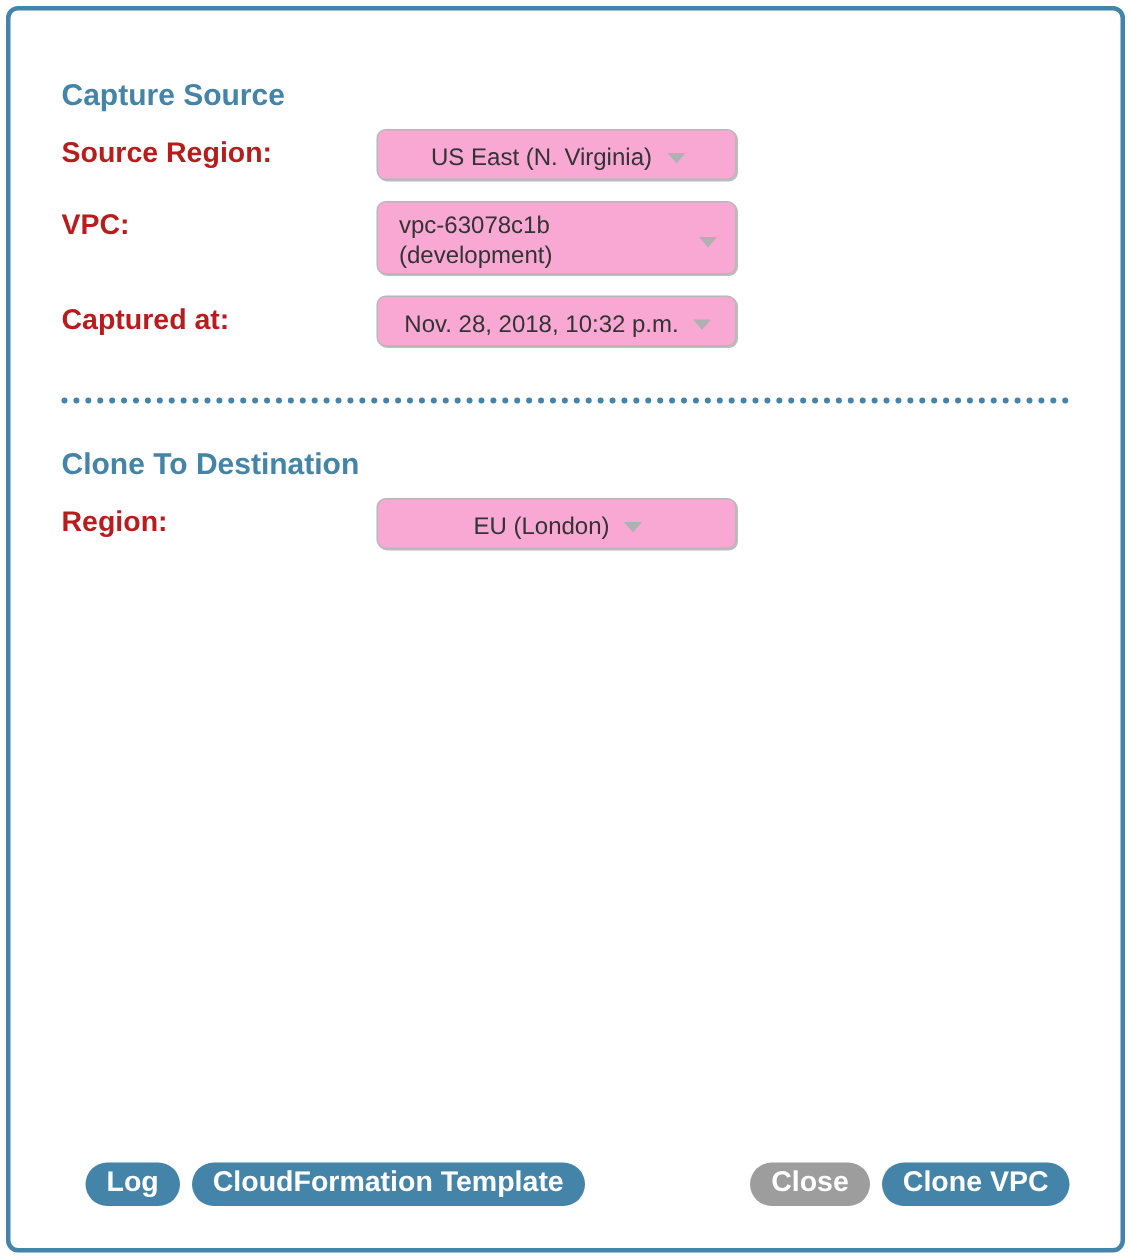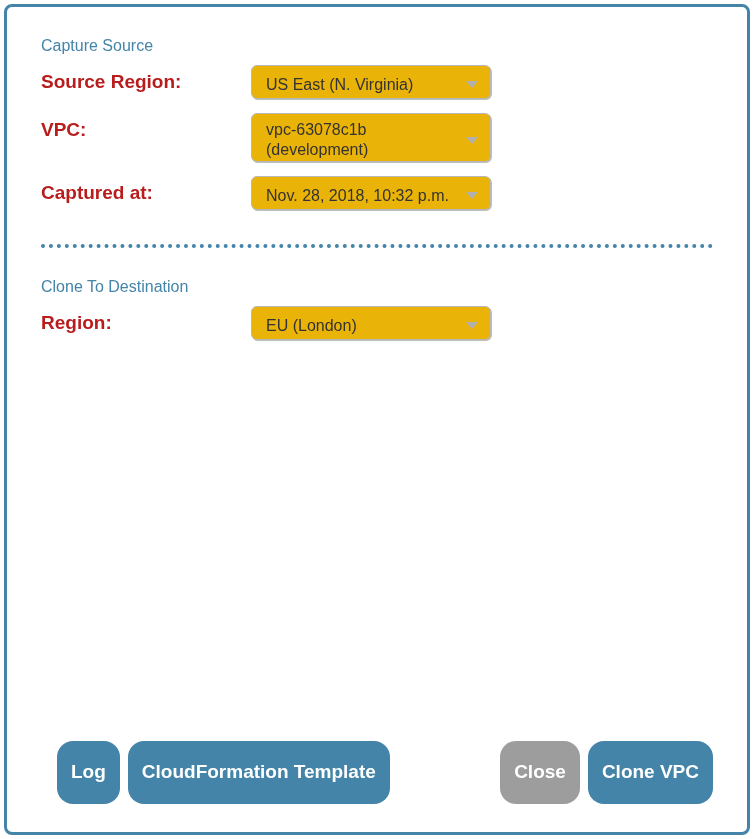--- a/index.html
+++ b/index.html
@@ -35,24 +35,24 @@
   }
   .close-x {
     font-size: 28px;
     color: #4384a8;
     font-weight: 700;
     cursor: pointer;
     line-height: 1;
     user-select: none;
   }
   .section-title {
-    font-size: 16px;
+    font-size: 20px;
     color: #4384a8;
-    font-weight: 400;
-    margin: 0 0 10px 0;
+    font-weight: 700;
+    margin: 16px 0 10px 0;
   }
   .body {
     padding: 30px 34px 0 34px;
     flex: 1;
   }
   .form-row {
     display: flex;
     align-items: flex-start;
     margin-bottom: 14px;
   }
@@ -61,25 +61,25 @@
     font-size: 19px;
     font-weight: 700;
     color: #b91c1c;
     padding-top: 6px;
   }
   .select {
     width: 240px;
     min-height: 34px;
     border: 1px solid #b8b8b8;
     border-radius: 6px;
-    background: #eab308;
+    background: #f9a8d4;
     box-shadow: 1px 1px 0 0 #bdbdbd;
     display: flex;
     align-items: center;
-    justify-content: space-between;
+    justify-content: center;
     padding: 6px 12px 1px 14px;
     box-sizing: border-box;
     cursor: pointer;
   }
   .select-text {
     font-size: 16px;
     color: #333;
     line-height: 1.25;
   }
   .select-caret {
@@ -105,21 +105,21 @@
   .btn-group {
     display: flex;
     gap: 8px;
   }
   .btn {
     border: none;
     border-radius: 16px;
     font-size: 19px;
     font-weight: 700;
     color: #ffffff;
-    padding: 19px 14px;
+    padding: 2px 14px;
     cursor: pointer;
     line-height: 1.3;
   }
   .btn-primary {
     background: #4384a8;
   }
   .btn-muted {
     background: #9d9d9d;
   }
 </style>

